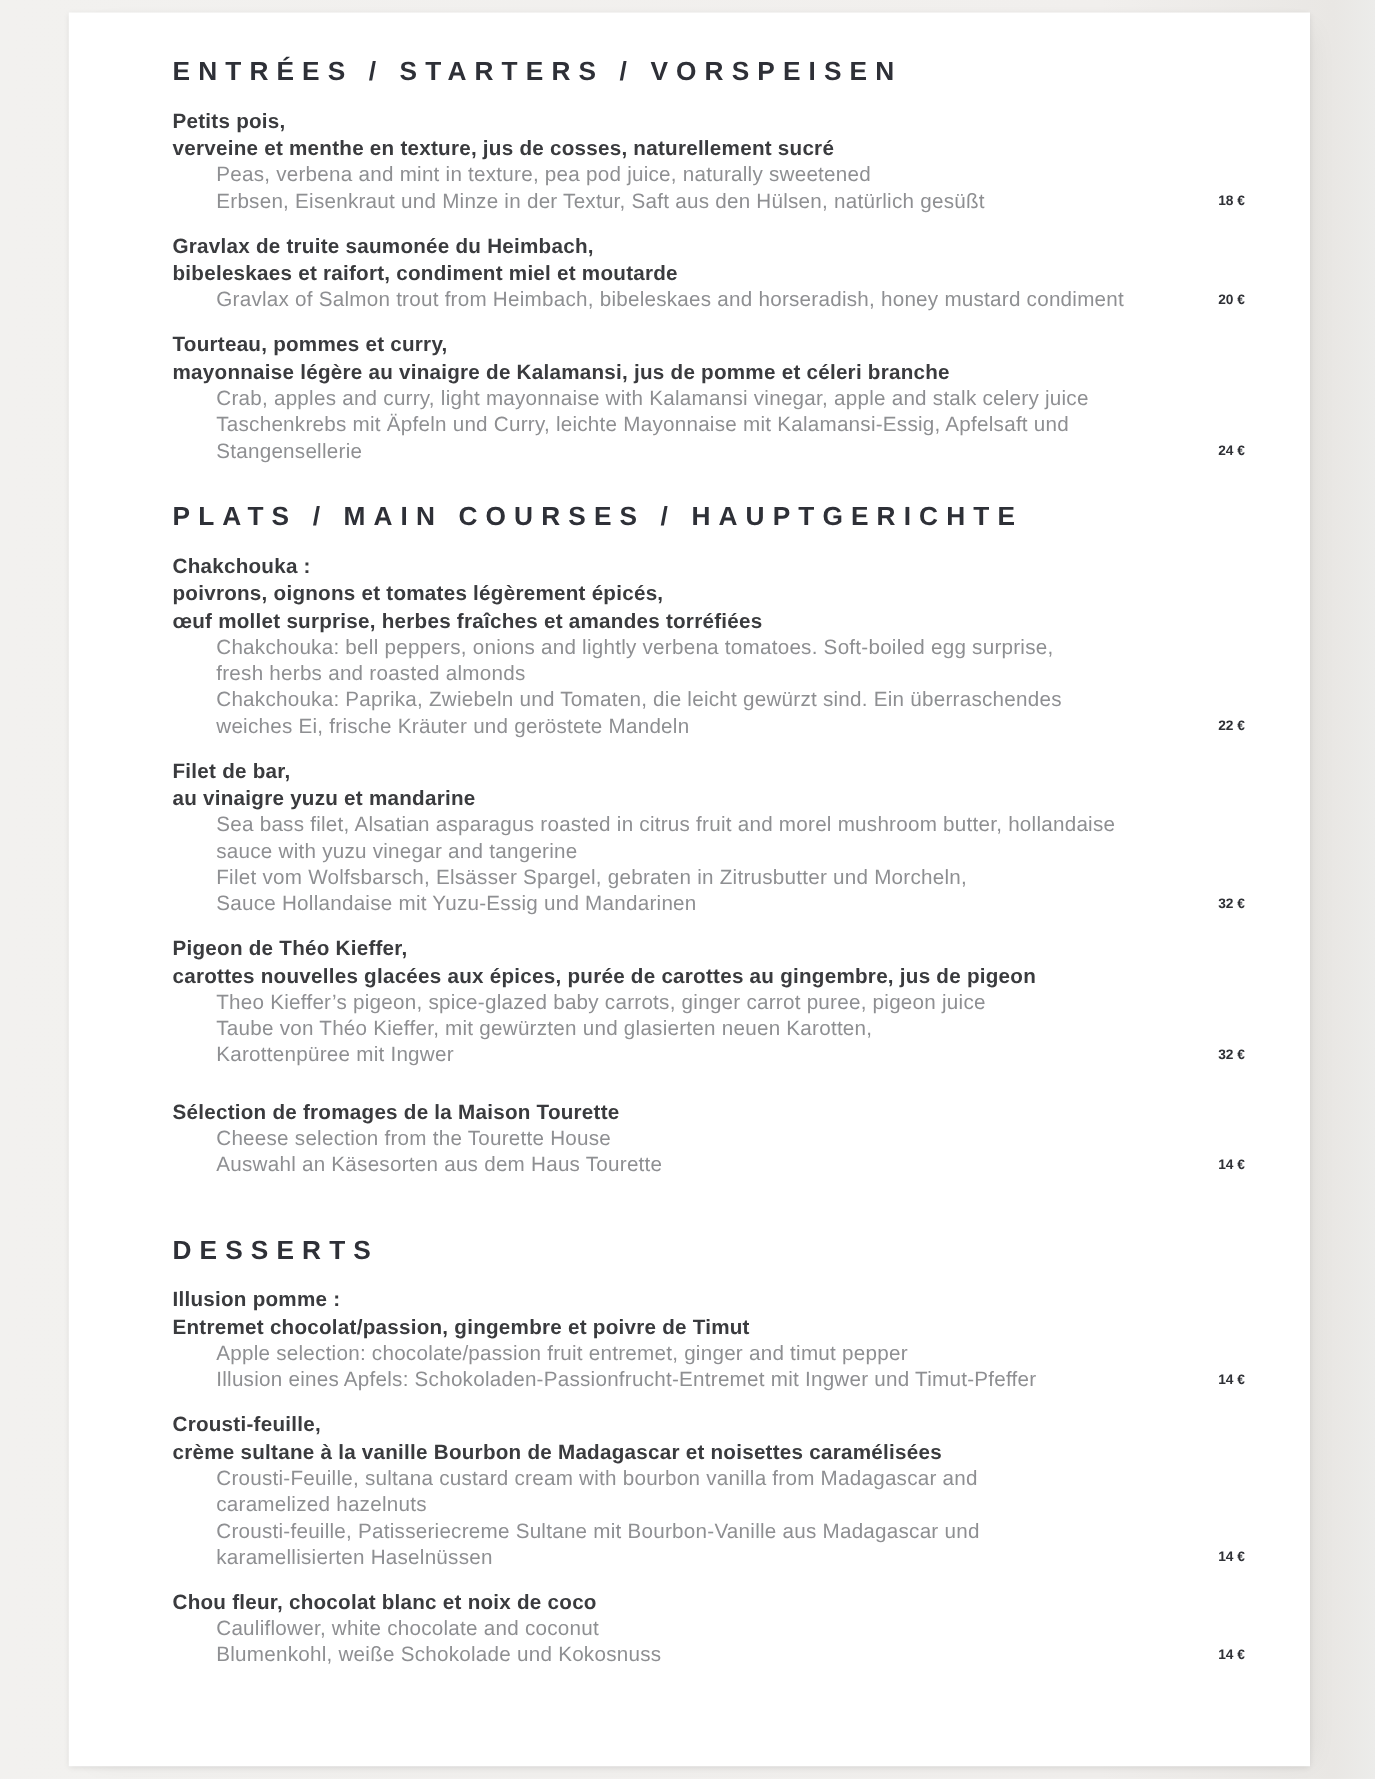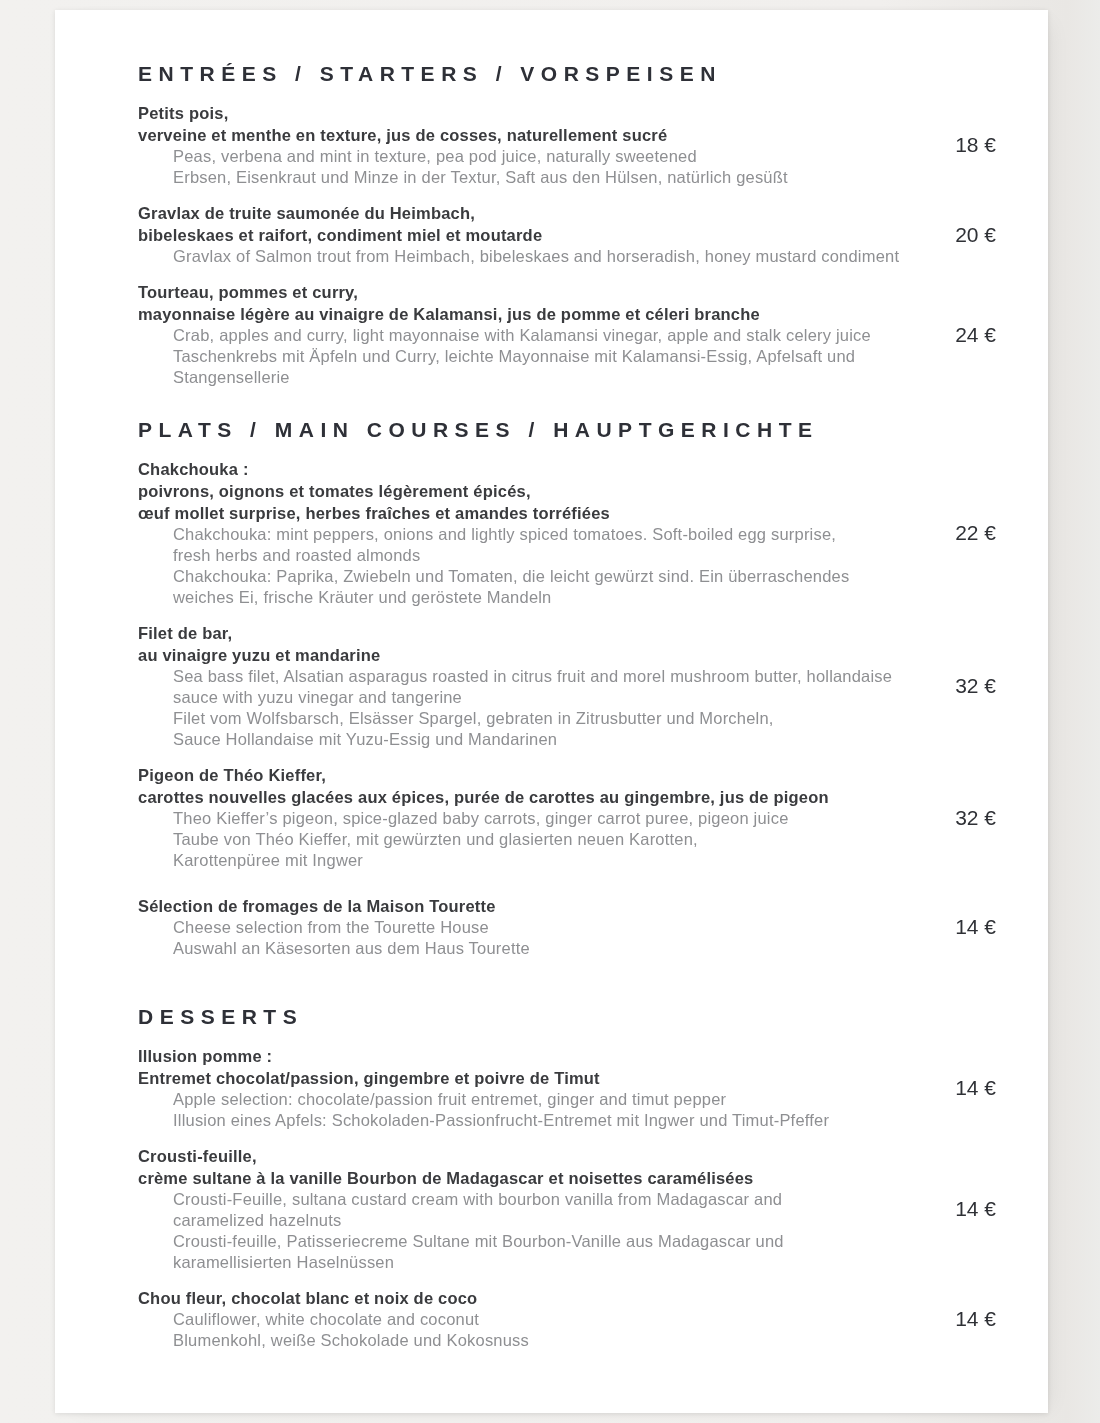--- a/index.html
+++ b/index.html
@@ -14,36 +14,36 @@
   }
   .sheet {
     position: absolute;
     left: 55px;
     top: 10px;
     width: 993px;
     height: 1403px;
     background: #ffffff;
     box-shadow: 0 1px 5px rgba(0,0,0,0.10), 10px 4px 22px -10px rgba(0,0,0,0.07);
     box-sizing: border-box;
-    padding: 52px 52px 0 83px;
+    padding: 36px 52px 0 83px;
   }
   .section-title {
     font-size: 21px;
     font-weight: bold;
     letter-spacing: 6.5px;
     color: #2e3037;
     margin: 0 0 16px 0;
     white-space: nowrap;
   }
   .section-plats { margin-top: 30px; }
   .section-desserts { margin-top: 46px; }
   .section-desserts .section-title { }
   .item {
     display: flex;
-    align-items: center;
+    align-items: flex-end;
     margin-bottom: 14px;
   }
   .item-gap { margin-top: 24px; }
   .item-text {
     flex: 1;
     padding-right: 18px;
     min-width: 0;
   }
   .line-fr {
     font-weight: bold;
@@ -53,23 +53,23 @@
     letter-spacing: 0.2px;
   }
   .line-tr {
     color: #8e8f92;
     font-size: 16.5px;
     line-height: 21px;
     letter-spacing: 0.2px;
     margin-left: 35px;
   }
   .price {
-    font-weight: normal;
+    font-weight: bold;
     color: #2f3136;
-    font-size: 21px;
+    font-size: 11px;
     line-height: 22px;
     white-space: nowrap;
   }
 </style>
 </head>
 <body>
 
 <div class="sheet">
 
   <section class="section">
@@ -107,21 +107,21 @@
   </section>
 
   <section class="section section-plats">
     <h2 class="section-title">PLATS / MAIN COURSES / HAUPTGERICHTE</h2>
 
     <div class="item">
       <div class="item-text">
         <div class="line-fr">Chakchouka :</div>
         <div class="line-fr">poivrons, oignons et tomates légèrement épicés,</div>
         <div class="line-fr">œuf mollet surprise, herbes fraîches et amandes torréfiées</div>
-        <div class="line-tr">Chakchouka: mint peppers, onions and lightly spiced tomatoes. Soft-boiled egg surprise,</div>
+        <div class="line-tr">Chakchouka: bell peppers, onions and lightly verbena tomatoes. Soft-boiled egg surprise,</div>
         <div class="line-tr">fresh herbs and roasted almonds</div>
         <div class="line-tr">Chakchouka: Paprika, Zwiebeln und Tomaten, die leicht gewürzt sind. Ein überraschendes</div>
         <div class="line-tr">weiches Ei, frische Kräuter und geröstete Mandeln</div>
       </div>
       <div class="price">22 €</div>
     </div>
 
     <div class="item">
       <div class="item-text">
         <div class="line-fr">Filet de bar,</div>

